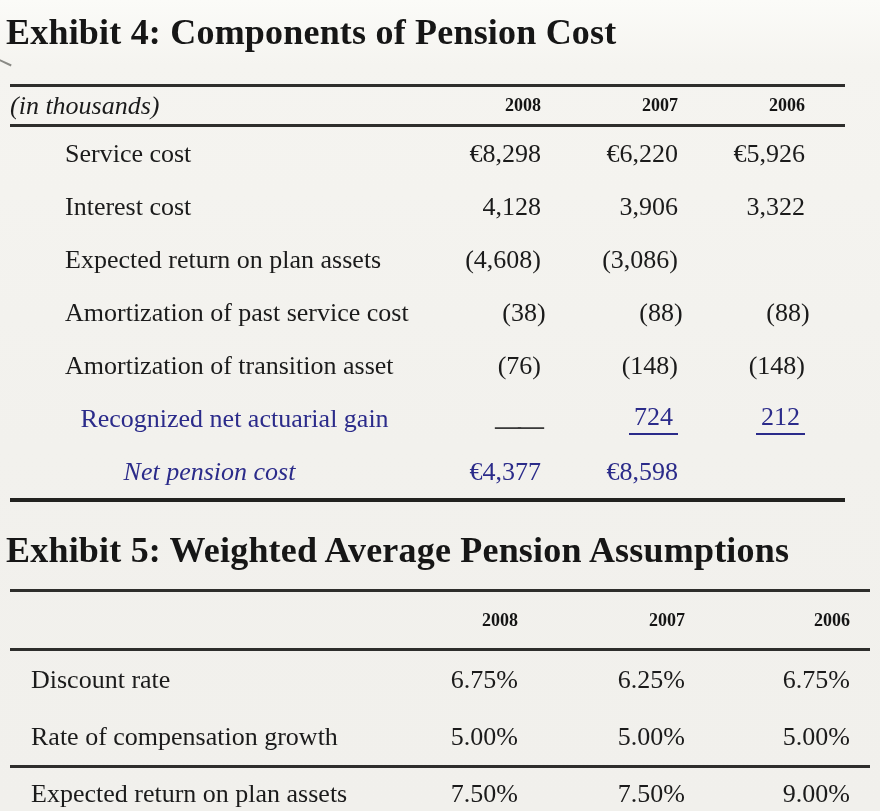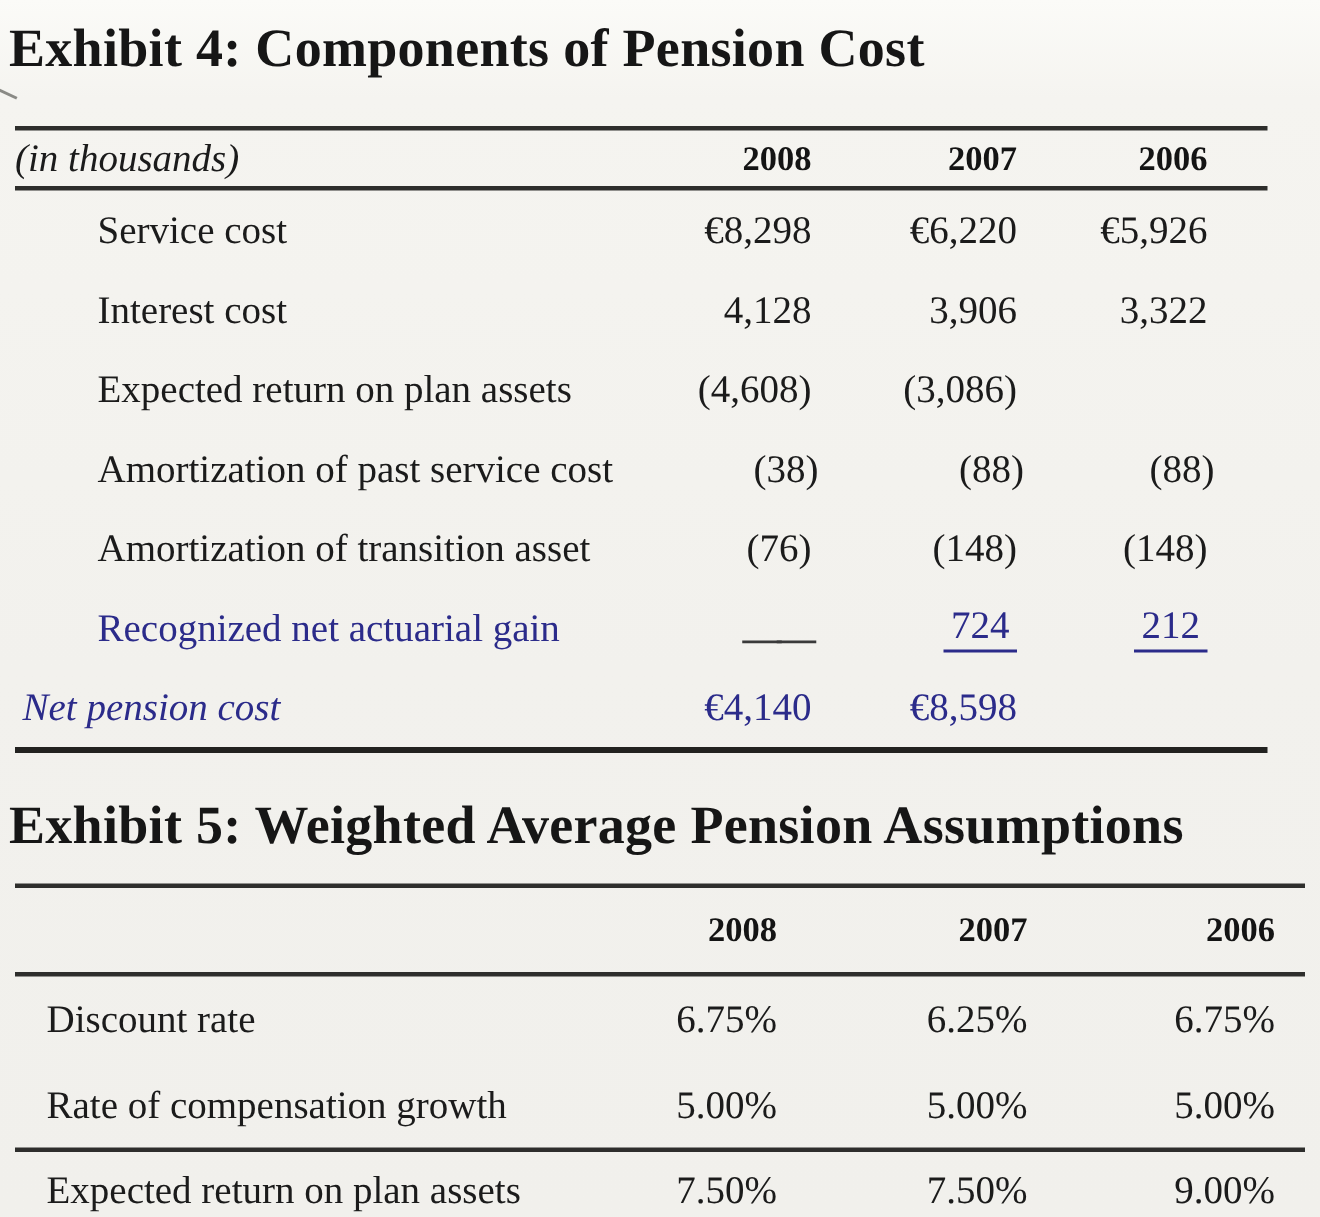--- a/index.html
+++ b/index.html
@@ -53,23 +53,23 @@
   .ex5 .row.header { height:56px; }
   .ex5 .row.last   { height:52px; }
 
   .cell.num { text-align:right; white-space:nowrap; }
   .cell.label { white-space:nowrap; }
   .label.indent { padding-left:55px; }
   .label.flush  { padding-left:5px;font-style:italic; }
   .ex5 .cell.label { padding-left:21px; }
 
   .italic { font-style:italic; }
-  .year   { font-weight:bold; font-size:23px; color:#141414; }
+  .year   { font-weight:bold; font-size:18px; color:#141414; }
 
-  .navy { color:#2b2b8a; }
+  .navy { color:#2b2b8a;text-align:center; }
   .val.underlined {
     display:inline-block;
     border-bottom:2.5px solid #2b2b8a;
     padding:0 5px 1px 5px;
   }
   .val.dash-val {
     display:inline-block;
     position:relative;
     top:7px;
     letter-spacing:-3px;
@@ -140,21 +140,21 @@
 
     <div class="row">
       <div class="cell label indent navy">Recognized net actuarial gain</div>
       <div class="cell num"><span class="val dash-val">——</span></div>
       <div class="cell num"><span class="val underlined navy">724</span></div>
       <div class="cell num"><span class="val underlined navy">212</span></div>
     </div>
 
     <div class="row">
       <div class="cell label flush navy">Net pension cost</div>
-      <div class="cell num"><span class="val navy">€4,140</span></div>
+      <div class="cell num"><span class="val navy">€4,377</span></div>
       <div class="cell num"><span class="val navy">€8,598</span></div>
     </div>
 
     <div class="rule thick"></div>
   </div>
 
   <h1 class="exhibit-title second">Exhibit 5: Weighted Average Pension Assumptions</h1>
 
   <div class="table ex5">
     <div class="rule"></div>

